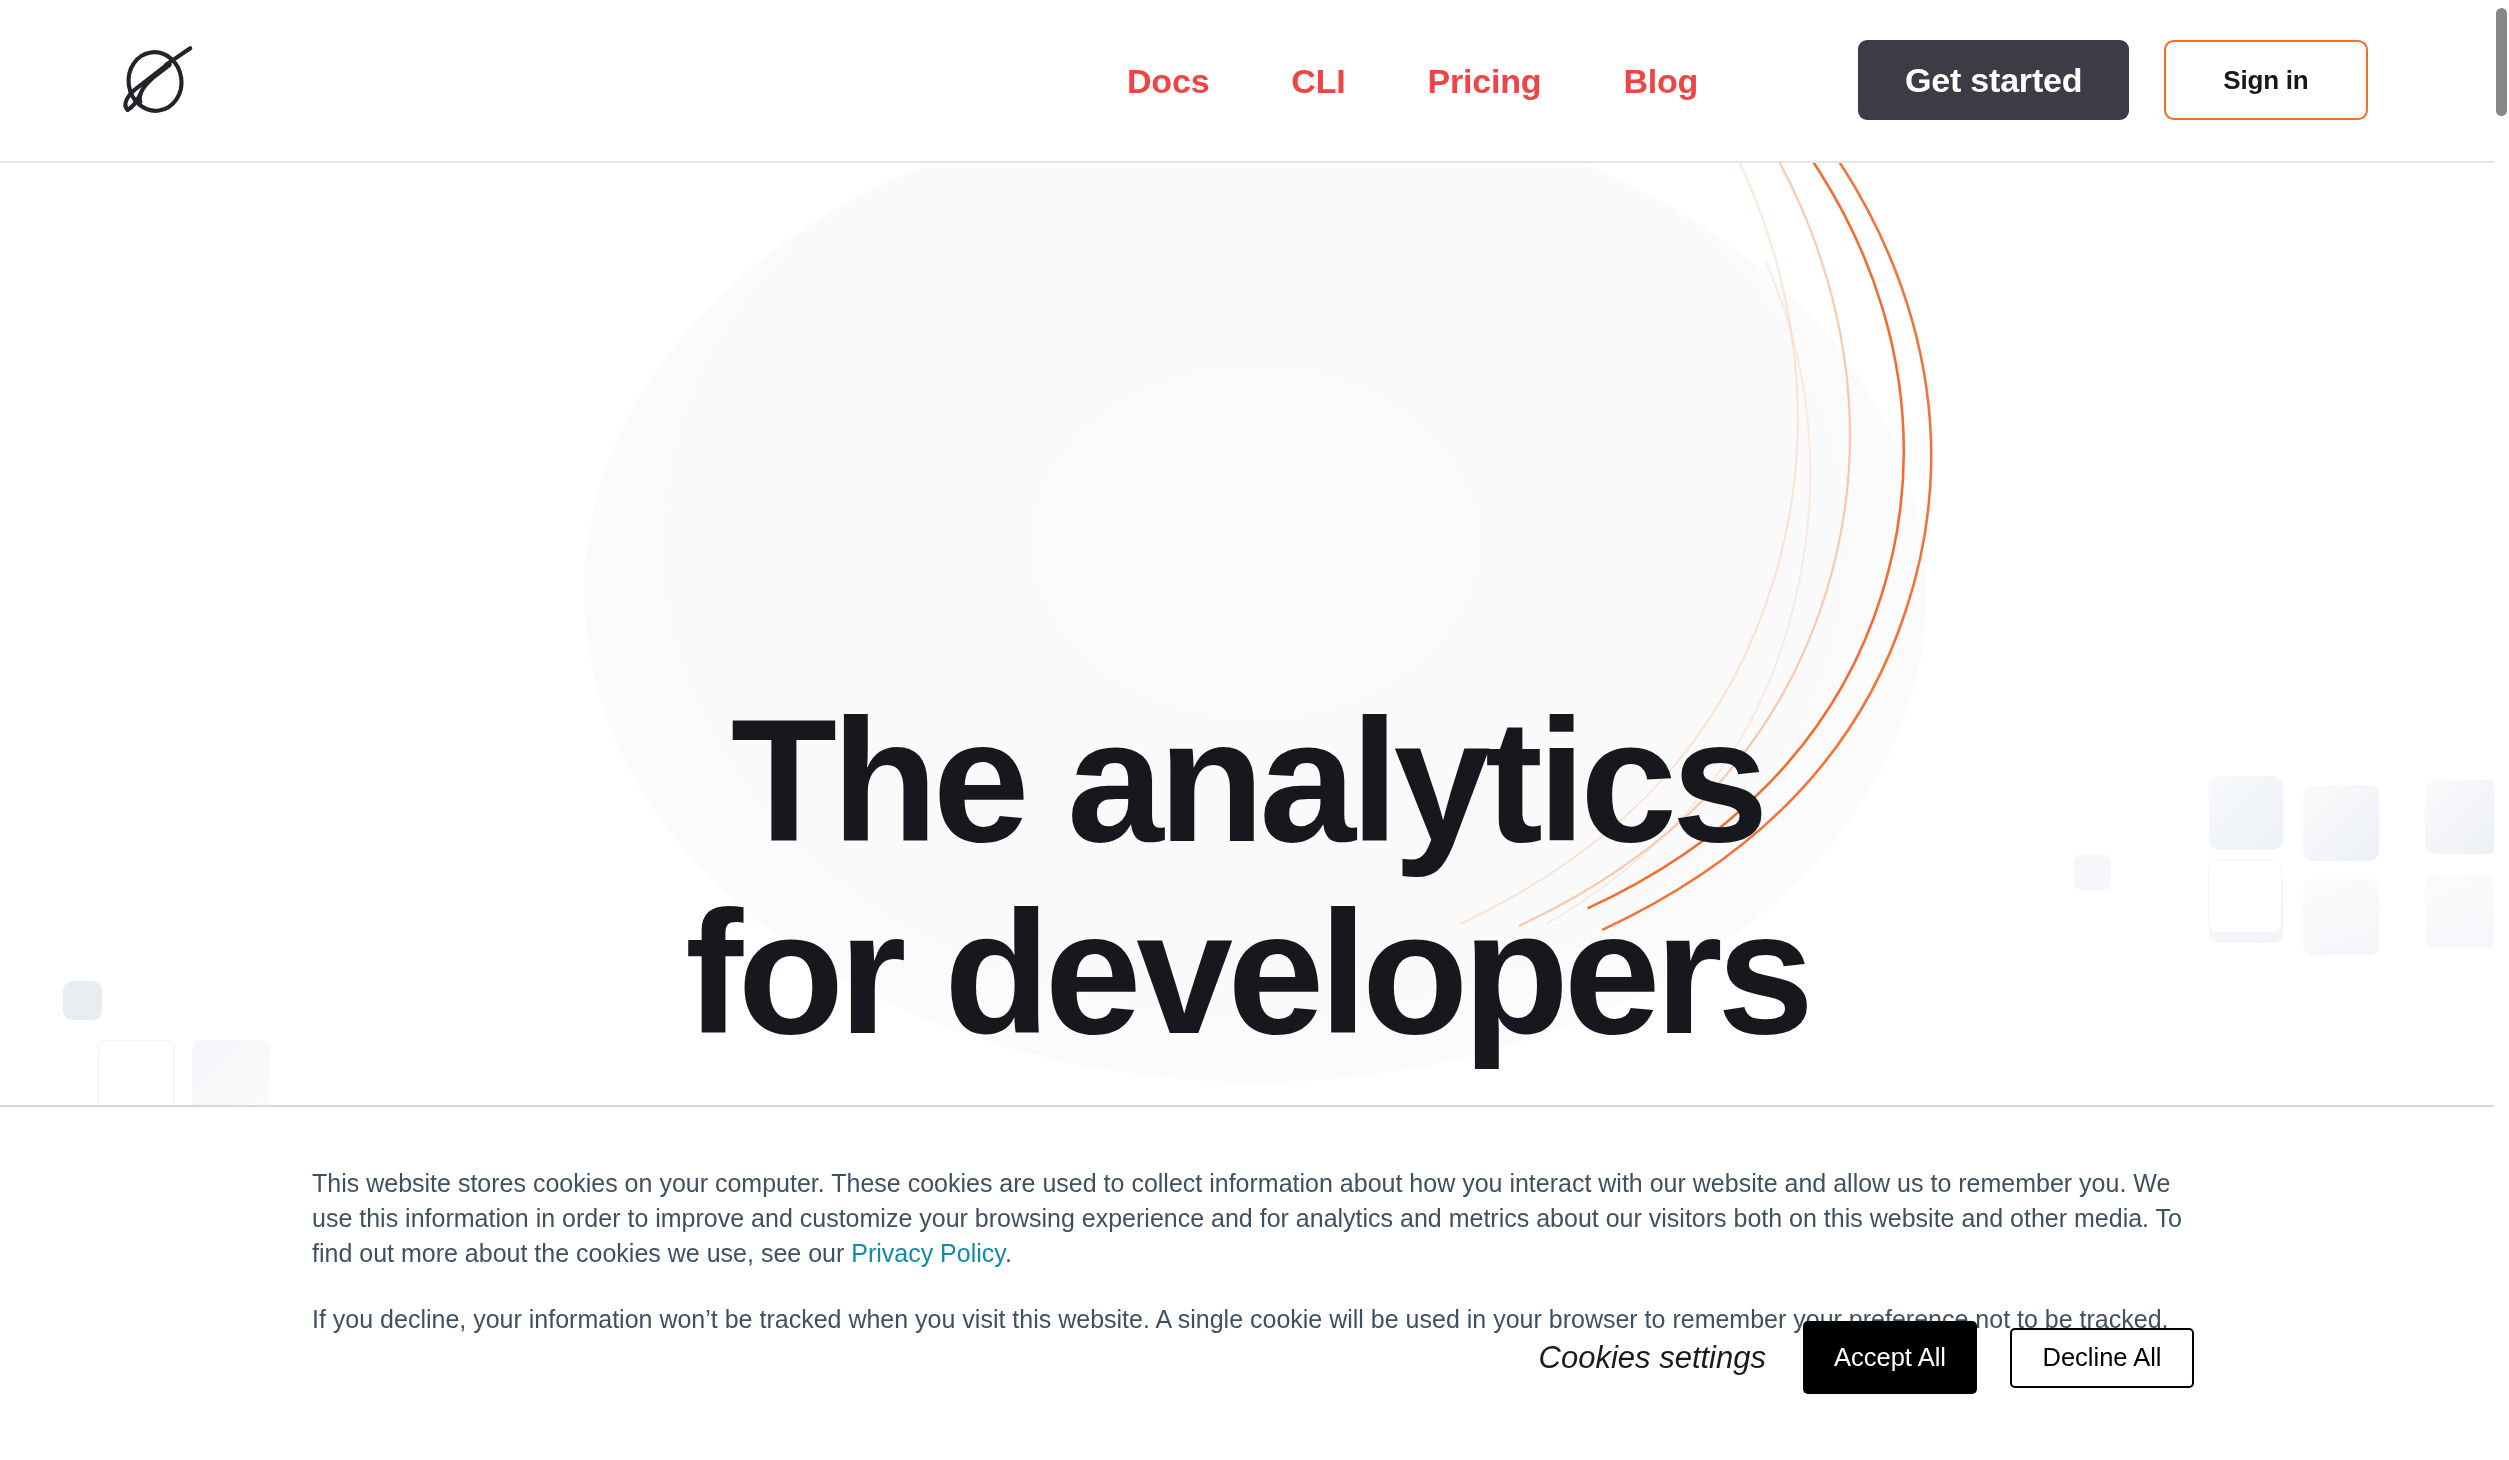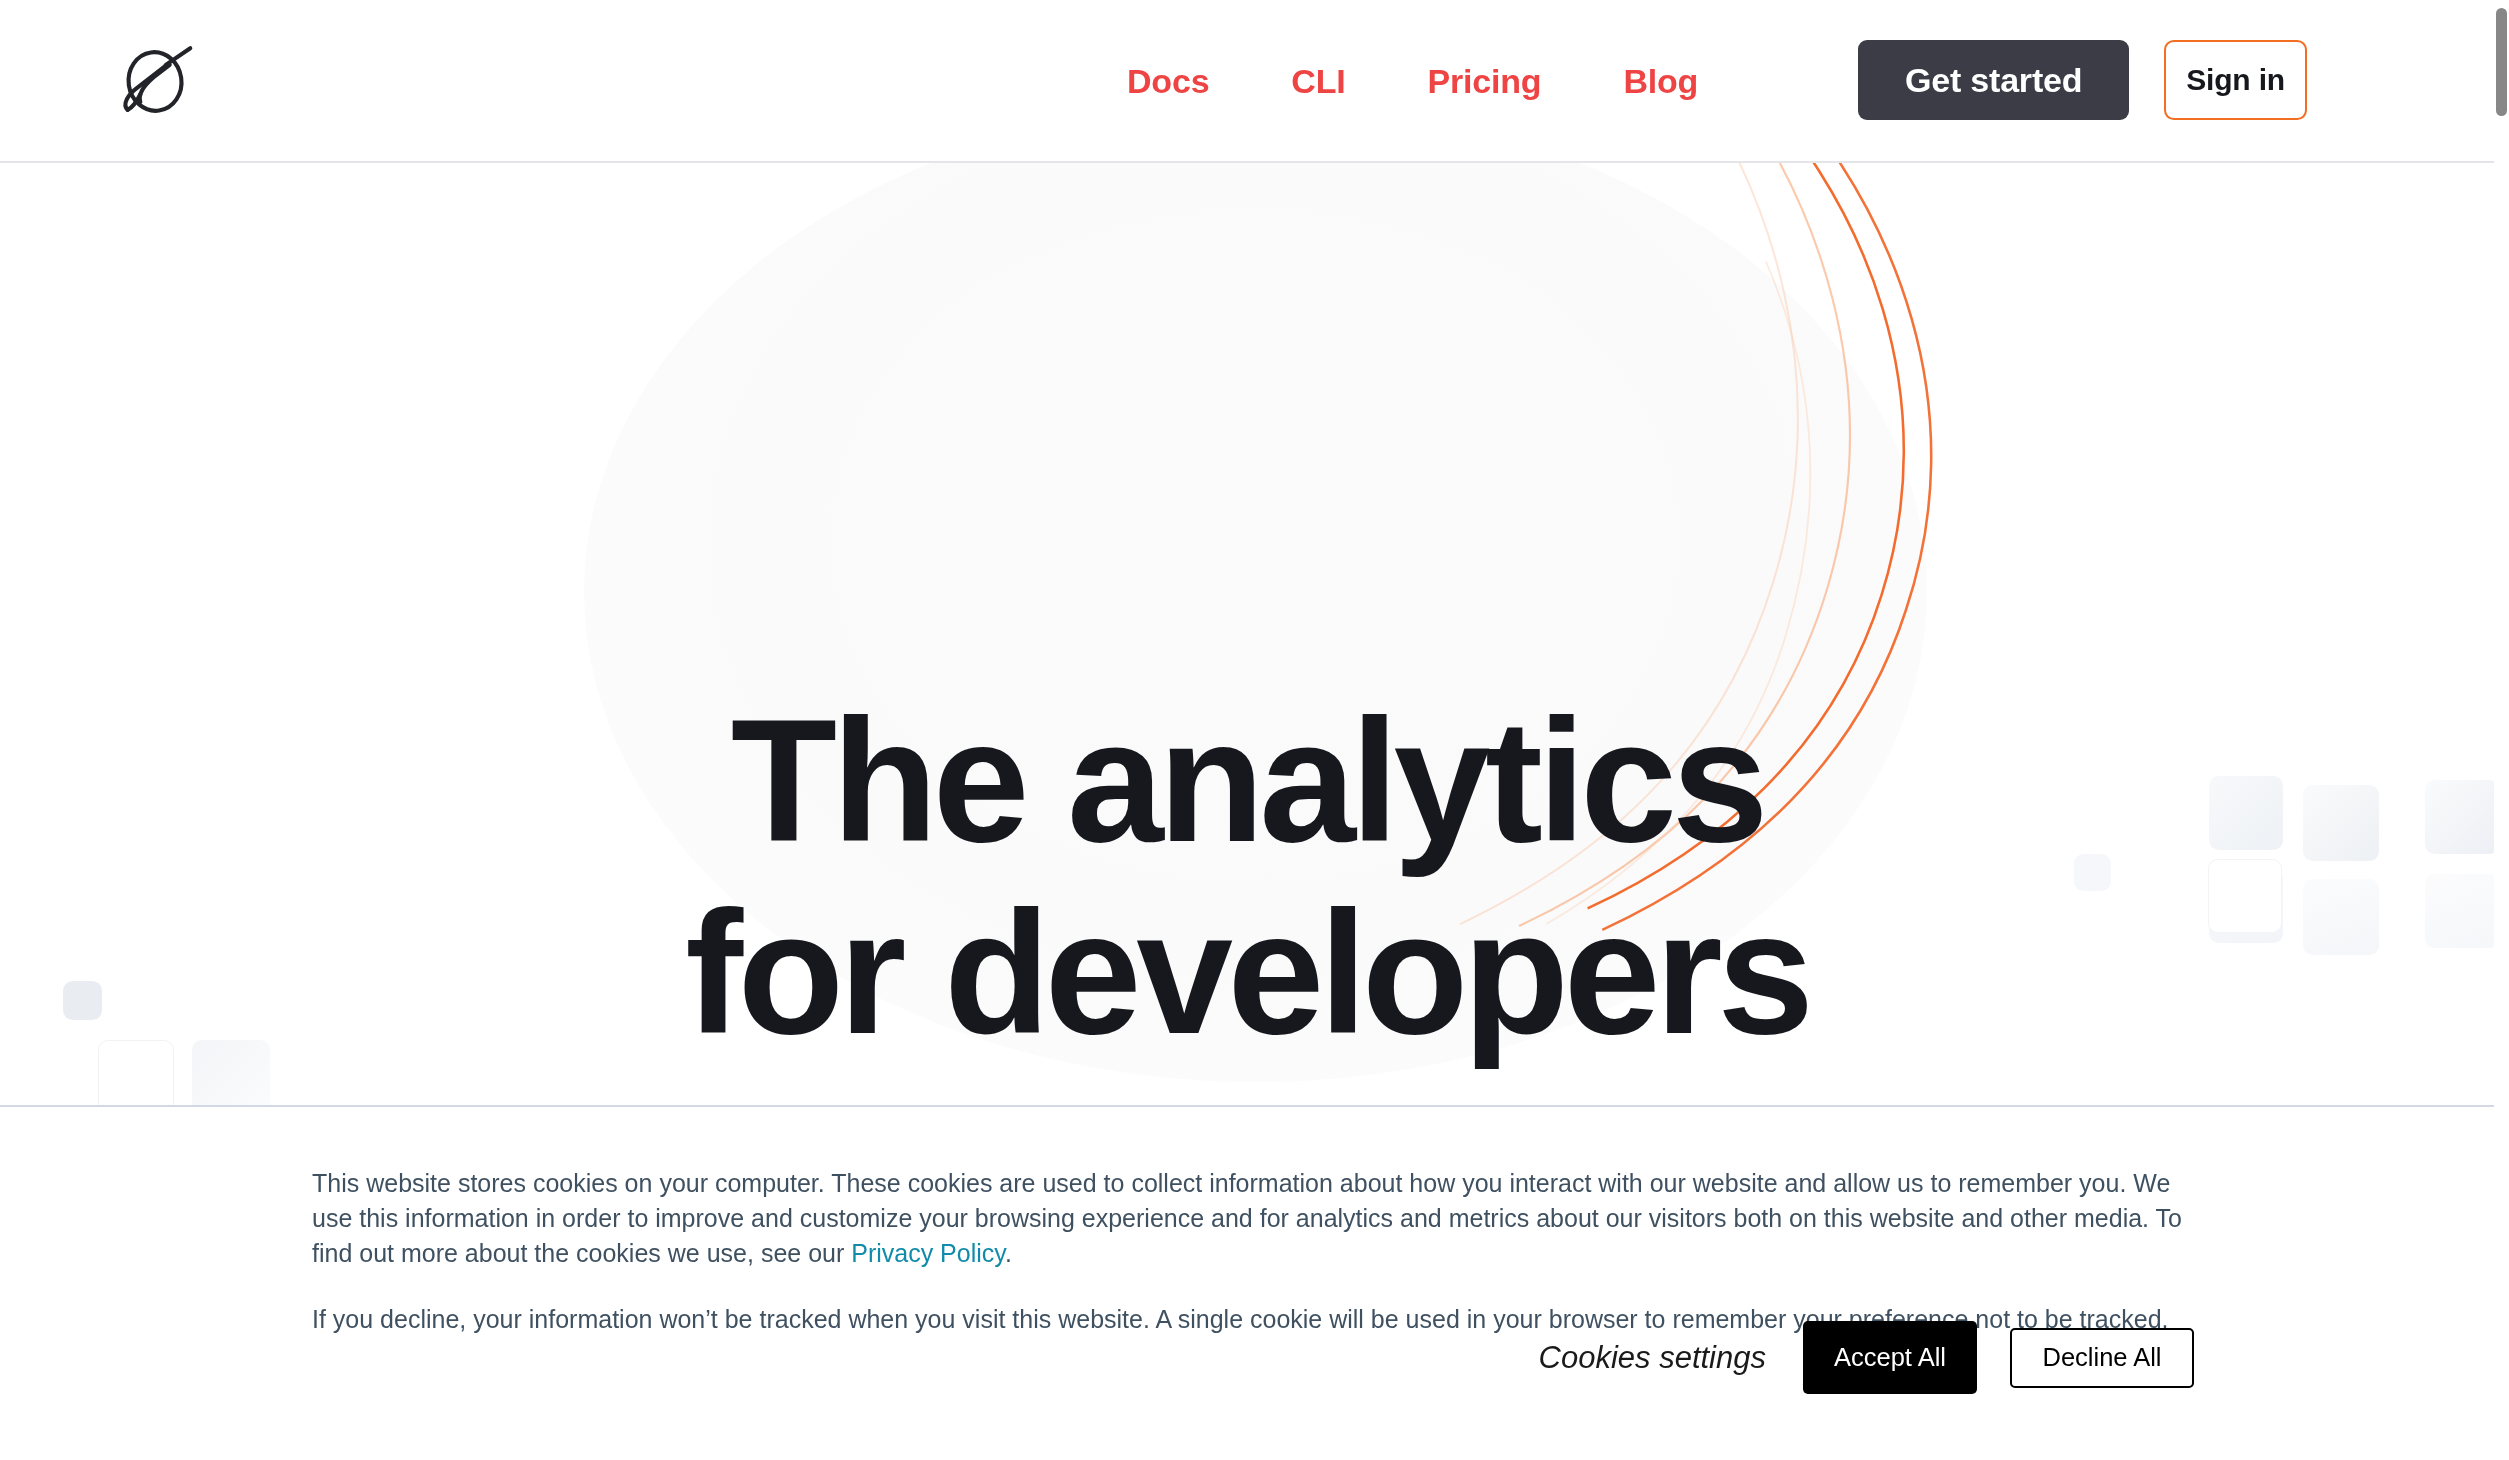--- a/index.html
+++ b/index.html
@@ -88,26 +88,26 @@
     letter-spacing: -0.2px;
     cursor: pointer;
     display: flex;
     align-items: center;
     justify-content: center;
     white-space: nowrap;
   }
 
   .btn-sign-in {
     height: 80px;
-    padding: 0 20px;
+    padding: 0 57px;
     background: #ffffff;
     color: #16181d;
     border: 2.9px solid #f36d22;
     border-radius: 9.8px;
-    font-size: 30px;
+    font-size: 26px;
     font-weight: 700;
     font-family: "Liberation Sans", sans-serif;
     letter-spacing: -0.2px;
     cursor: pointer;
     display: flex;
     align-items: center;
     justify-content: center;
     white-space: nowrap;
   }
 

